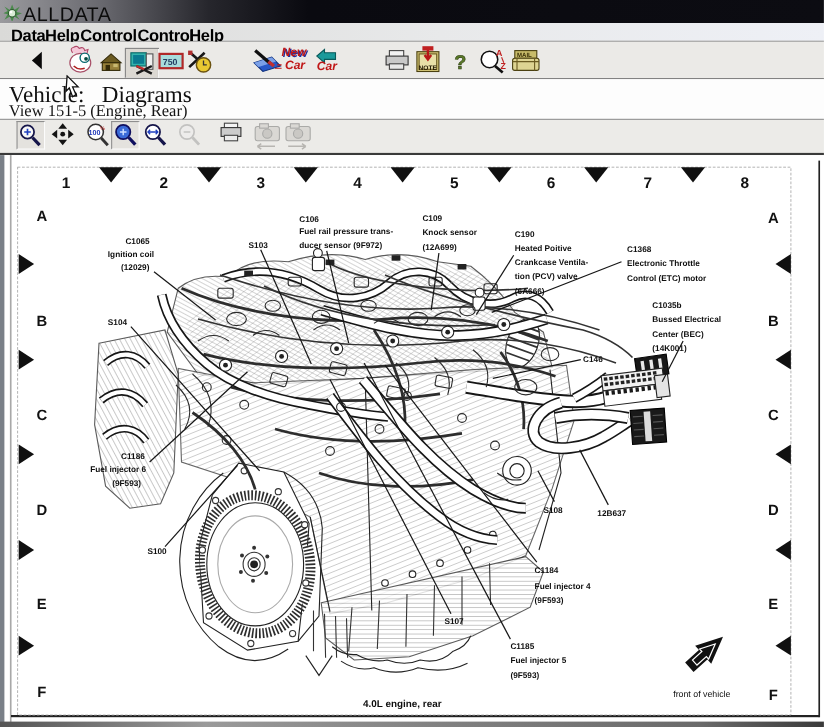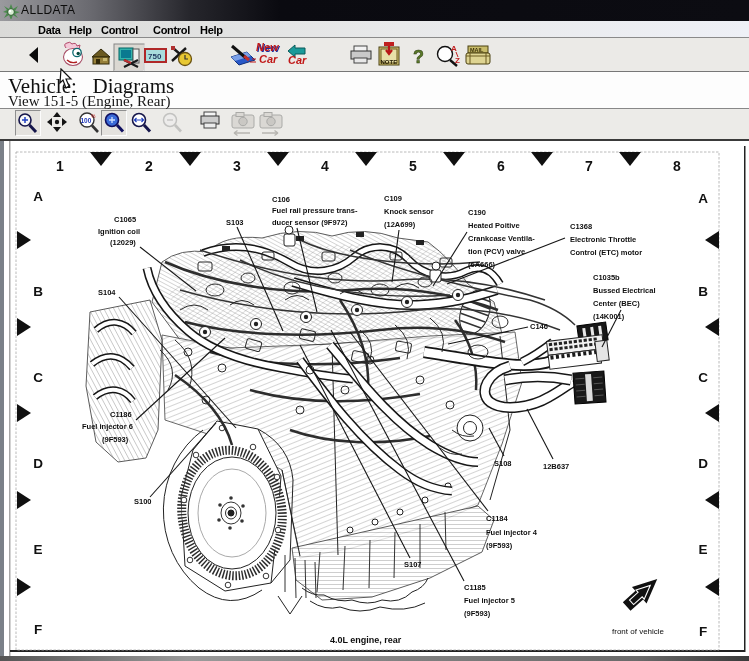--- a/index.html
+++ b/index.html
@@ -1,23 +1,23 @@
 <!DOCTYPE html>
 <html><head><meta charset="utf-8"><style>
 html,body{margin:0;padding:0;width:749px;height:661px;overflow:hidden;background:#fff;
 font-family:"Liberation Sans",sans-serif;}
 #app{position:relative;width:749px;height:661px;}
 .abs{position:absolute;}
 #titlebar{left:0;top:0;width:749px;height:21px;
 background:linear-gradient(to right,#9a9a9e 0px,#6a6a70 90px,#26262c 190px,#0a0a10 280px,#0c0c12 100%);}
-#titletxt{left:21px;top:3px;font-size:12px;color:#0c0c0c;letter-spacing:0.4px;}
+#titletxt{left:21px;top:3px;font-size:18px;color:#0c0c0c;letter-spacing:0.4px;}
 #menubar{left:0;top:21px;width:749px;height:16px;
 background:linear-gradient(to right,#dadad8 0px,#e8e9ea 400px,#eef0f6 749px);
 border-bottom:1px solid #8a8a8a;}
-.mi{position:absolute;top:3px;font-size:11px;font-weight:bold;color:#000;letter-spacing:-0.3px;margin-left:28px;}
+.mi{position:absolute;top:3px;font-size:15px;font-weight:bold;color:#000;letter-spacing:-0.3px;}
 #toolbar1{left:0;top:38px;width:749px;height:33px;background:#ebeae7;border-bottom:1px solid #777;}
 #whitebar{left:0;top:72px;width:749px;height:36px;background:#fdfdfd;border-bottom:1px solid #888;}
 #vtitle{left:8px;top:2px;font-family:"Liberation Serif",serif;font-size:21px;color:#101010;}
 #vsub{left:8px;top:21px;font-family:"Liberation Serif",serif;font-size:15px;color:#151515;}
 #toolbar2{left:0;top:109px;width:749px;height:30px;background:#ecebe8;border-bottom:2px solid #3a3a3a;}
 #view{left:0;top:141px;width:749px;height:520px;background:#fff;}
 .btn{position:absolute;width:26px;height:26px;background:#e4e2de;
 border-top:1px solid #8f8f8f;border-left:1px solid #8f8f8f;
 border-bottom:1px solid #fcfcfc;border-right:1px solid #fcfcfc;box-sizing:border-box;}
 svg{display:block}

